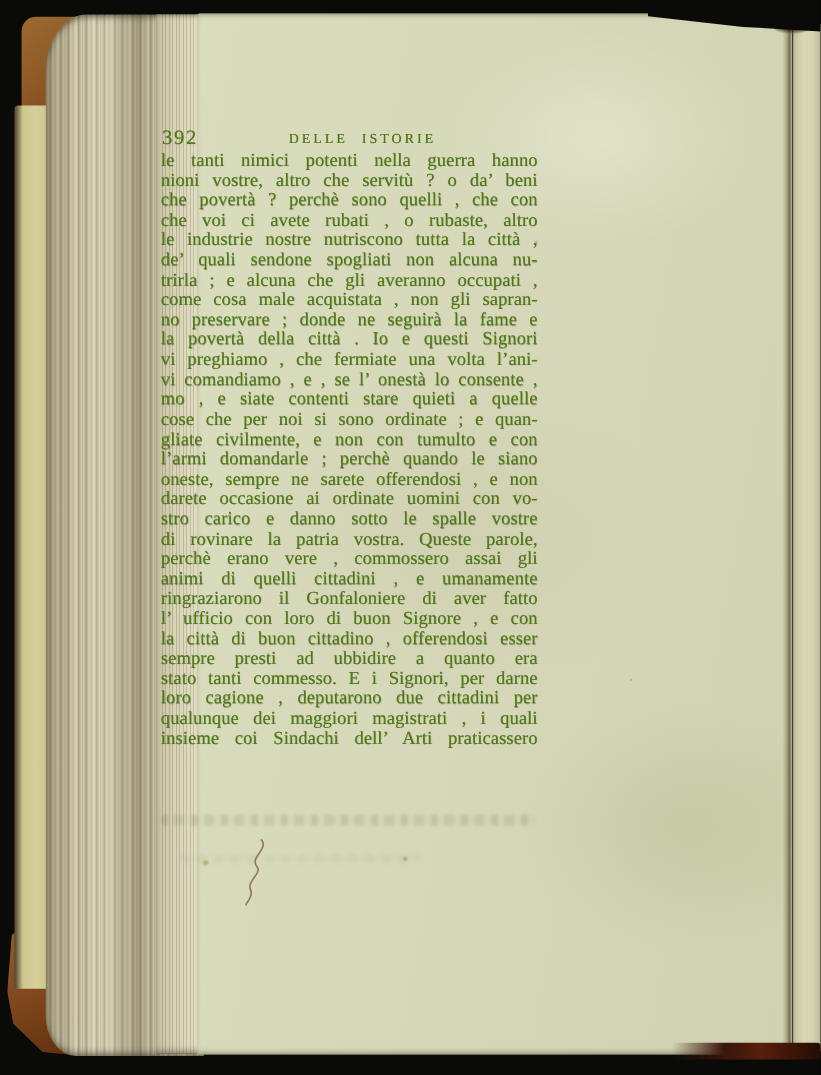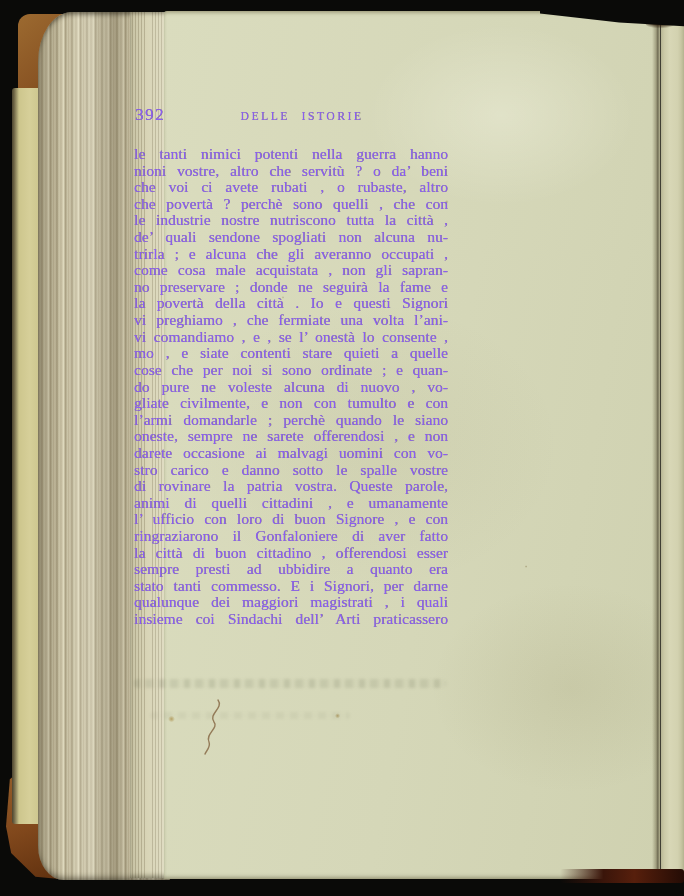--- a/index.html
+++ b/index.html
@@ -81,33 +81,33 @@
     clip-path:polygon(0 0,100% 0,100% 82%,55% 70%,0 42%);
   }
   .bottom-maroon{
     position:absolute;left:560px;top:869px;width:124px;height:14px;
     background:linear-gradient(90deg,rgba(40,14,8,0) 0%,#3a150a 35%,#571f0c 60%,#240c05 100%);
     border-radius:3px;
   }
   
   .text-block{
     position:absolute;left:134px;top:105px;width:314px;
-    color:#8b5cf6;
+    color:#4d7c0f;
   }
   .running-header{position:relative;height:21px;}
   .page-number{
     position:absolute;left:1px;top:0;font-size:17px;letter-spacing:1.5px;
     text-shadow:.3px .3px .6px rgba(56,52,40,.55);
   }
   .running-title{
     position:absolute;left:calc(50% + 11px);transform:translateX(-50%);top:5px;
     font-size:11.5px;letter-spacing:2.6px;word-spacing:6px;white-space:nowrap;
     text-shadow:.3px .3px .5px rgba(56,52,40,.5);
   }
-  .body-lines{margin-top:20px;}
+  .body-lines{margin-top:0;}
   .text-line{
     font-size:15.4px;line-height:16.62px;height:16.62px;
     text-align:justify;text-align-last:justify;
     letter-spacing:.1px;word-spacing:.8px;white-space:normal;
     text-shadow:.3px .3px .6px rgba(58,54,42,.5);
   }
   
   .showthrough-a{
     position:absolute;left:134px;top:679px;width:312px;height:9px;
     background:repeating-linear-gradient(90deg,
@@ -142,45 +142,46 @@
   <div class="main-page"></div>
 
   <div class="text-block">
     <div class="running-header">
       <span class="page-number">392</span>
       <span class="running-title">DELLE ISTORIE</span>
     </div>
     <div class="body-lines">
         <div class="text-line">le tanti nimici potenti nella guerra hanno</div>
         <div class="text-line">nioni vostre, altro che servitù ? o da’ beni</div>
+        <div class="text-line">che povertà ? perchè sono quelli , che con</div>
         <div class="text-line">che voi ci avete rubati , o rubaste, altro</div>
-        <div class="text-line">che povertà ? perchè sono quelli , che con</div>
         <div class="text-line">le industrie nostre nutriscono tutta la città ,</div>
         <div class="text-line">de’ quali sendone spogliati non alcuna nu-</div>
         <div class="text-line">trirla ; e alcuna che gli averanno occupati ,</div>
         <div class="text-line">come cosa male acquistata , non gli sapran-</div>
         <div class="text-line">no preservare ; donde ne seguirà la fame e</div>
         <div class="text-line">la povertà della città . Io e questi Signori</div>
         <div class="text-line">vi preghiamo , che fermiate una volta l’ani-</div>
         <div class="text-line">vi comandiamo , e , se l’ onestà lo consente ,</div>
         <div class="text-line">mo , e siate contenti stare quieti a quelle</div>
         <div class="text-line">cose che per noi si sono ordinate ; e quan-</div>
-        <div class="text-line">do pure ne voleste alcuna di nuovo , vo-</div>
         <div class="text-line">gliate civilmente, e non con tumulto e con</div>
         <div class="text-line">l’armi domandarle ; perchè quando le siano</div>
         <div class="text-line">oneste, sempre ne sarete offerendosi , e non</div>
-        <div class="text-line">darete occasione ai malvagi uomini con vo-</div>
+        <div class="text-line">darete occasione ai ordinate uomini con vo-</div>
         <div class="text-line">stro carico e danno sotto le spalle vostre</div>
         <div class="text-line">di rovinare la patria vostra. Queste parole,</div>
+        <div class="text-line">perchè erano vere , commossero assai gli</div>
         <div class="text-line">animi di quelli cittadini , e umanamente</div>
+        <div class="text-line">ringraziarono il Gonfaloniere di aver fatto</div>
         <div class="text-line">l’ ufficio con loro di buon Signore , e con</div>
-        <div class="text-line">ringraziarono il Gonfaloniere di aver fatto</div>
         <div class="text-line">la città di buon cittadino , offerendosi esser</div>
         <div class="text-line">sempre presti ad ubbidire a quanto era</div>
         <div class="text-line">stato tanti commesso. E i Signori, per darne</div>
+        <div class="text-line">loro cagione , deputarono due cittadini per</div>
         <div class="text-line">qualunque dei maggiori magistrati , i quali</div>
         <div class="text-line">insieme coi Sindachi dell’ Arti praticassero</div>
       </div>
   </div>
 
   <div class="showthrough-a"></div>
   <div class="showthrough-b"></div>
   <div class="fox-spot"></div>
   <svg class="fiber-mark" viewBox="0 0 44 58" xmlns="http://www.w3.org/2000/svg">
     <path d="M30 2 C 36 10, 20 16, 26 24 C 31 30, 17 36, 21 44 C 23 49, 18 53, 17 56" fill="none" stroke="#7d5c38" stroke-width="1.4" stroke-linecap="round" opacity="0.75"></path>

